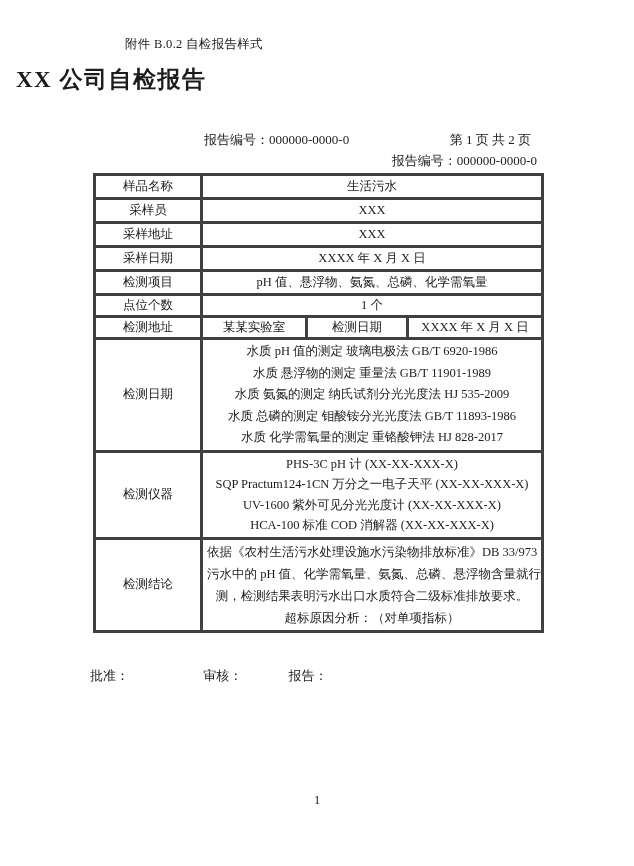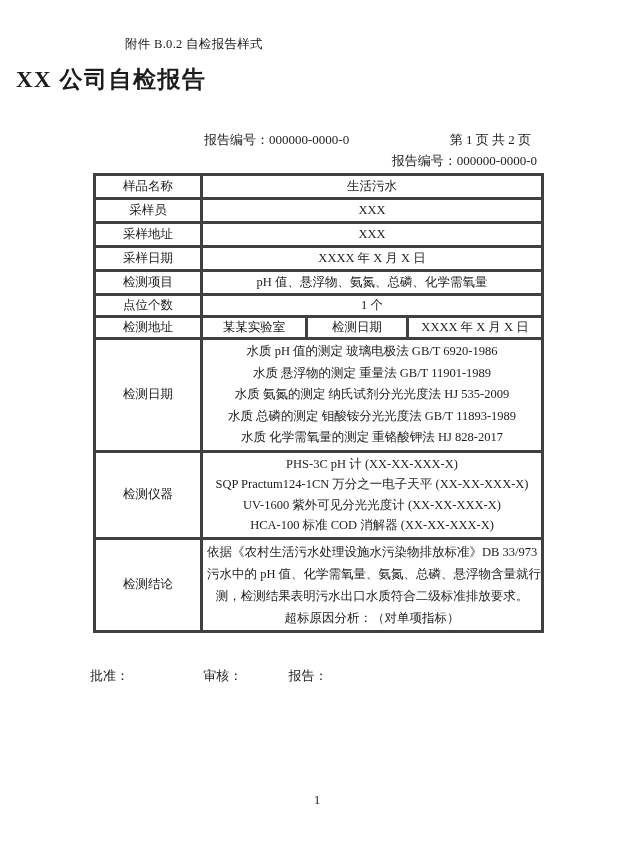--- a/index.html
+++ b/index.html
@@ -126,21 +126,21 @@
         <td>某某实验室</td>
         <td>检测日期</td>
         <td>XXXX 年 X 月 X 日</td>
       </tr>
       <tr class="r-data">
         <td>检测日期</td>
         <td colspan="3" class="multiline">
           <div class="ml-line">水质 pH 值的测定 玻璃电极法 GB/T 6920-1986</div>
           <div class="ml-line">水质 悬浮物的测定 重量法 GB/T 11901-1989</div>
           <div class="ml-line">水质 氨氮的测定 纳氏试剂分光光度法 HJ 535-2009</div>
-          <div class="ml-line">水质 总磷的测定 钼酸铵分光光度法 GB/T 11893-1989</div>
+          <div class="ml-line">水质 总磷的测定 钼酸铵分光光度法 GB/T 11893-1986</div>
           <div class="ml-line">水质 化学需氧量的测定 重铬酸钾法 HJ 828-2017</div>
         </td>
       </tr>
       <tr class="r-instr">
         <td>检测仪器</td>
         <td colspan="3" class="multiline">
           <div class="ml-line">PHS-3C pH 计 (XX-XX-XXX-X)</div>
           <div class="ml-line">SQP Practum124-1CN 万分之一电子天平 (XX-XX-XXX-X)</div>
           <div class="ml-line">UV-1600 紫外可见分光光度计 (XX-XX-XXX-X)</div>
           <div class="ml-line">HCA-100 标准 COD 消解器 (XX-XX-XXX-X)</div>

